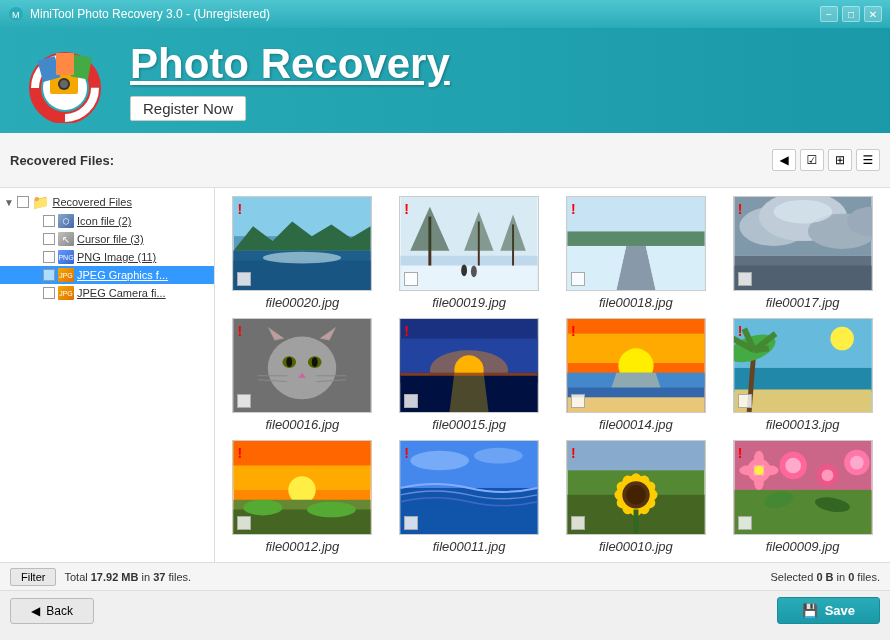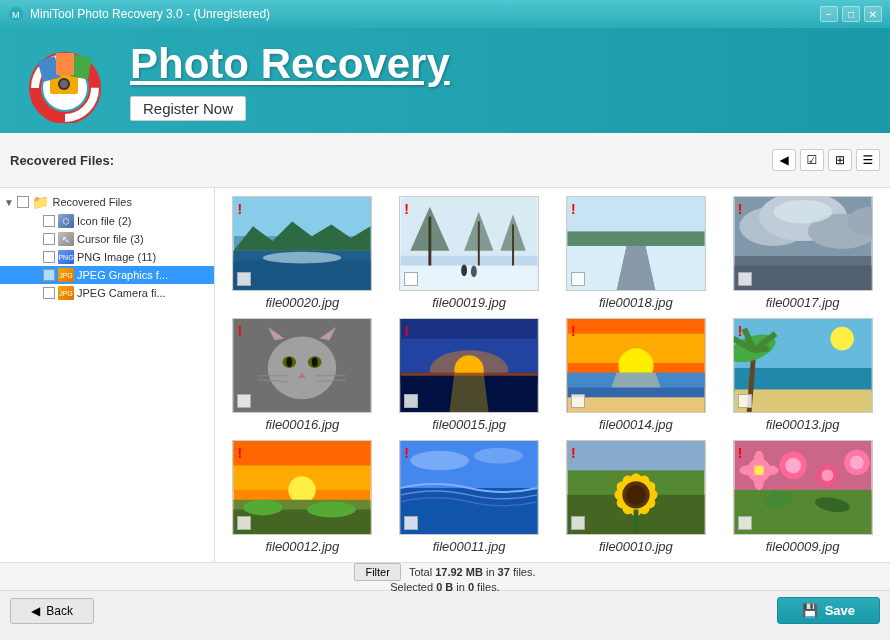--- a/index.html
+++ b/index.html
@@ -100,21 +100,21 @@
     .tree-item.selected .item-label { color: white; }
     .tree-indent-0 { padding-left: 4px; }
     .tree-indent-2 { padding-left: 30px; }
     .tree-checkbox {
       width: 12px; height: 12px;
       border: 1px solid #999;
       background: white;
       flex-shrink: 0;
     }
     .tree-expand { font-size: 10px; color: #666; width: 10px; }
-    .item-label { font-size: 11px; color: #333; }
+    .item-label { font-size: 11px; color: #333; text-decoration: underline; }
     .icon-img {
       width: 16px; height: 14px;
       background: linear-gradient(135deg, #f4a800, #e07000);
       border-radius: 1px;
       font-size: 8px;
       display: flex; align-items: center; justify-content: center;
       color: white;
     }
     .icon-img.cursor-icon { background: linear-gradient(135deg, #c0c0c0, #888); }
     .icon-img.png-icon { background: linear-gradient(135deg, #6699ff, #3366cc); }
@@ -168,21 +168,20 @@
 
     
     .status-bar {
       background: #f5f5f5;
       border-top: 1px solid #ddd;
       height: 28px;
       display: flex;
       align-items: center;
       padding: 0 10px;
       justify-content: space-between;
-      flex-direction: column;
     }
     .status-left { display: flex; align-items: center; gap: 8px; }
     .filter-btn {
       background: #e8e8e8;
       border: 1px solid #bbb;
       padding: 2px 10px;
       cursor: pointer;
       font-size: 11px;
       border-radius: 2px;
     }

